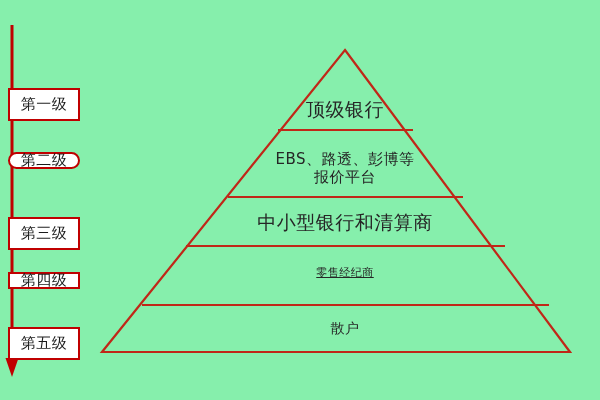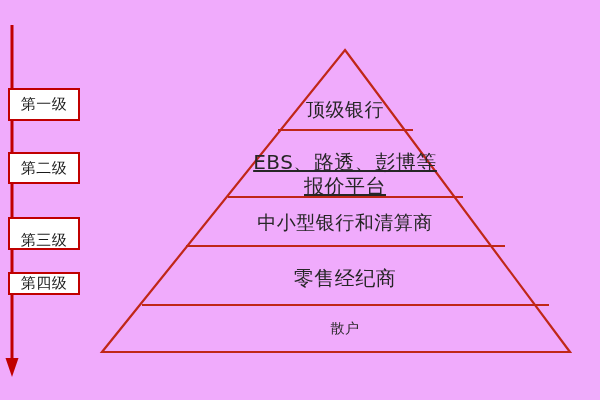--- a/index.html
+++ b/index.html
@@ -11,21 +11,21 @@
   body {
     width: 600px;
     height: 400px;
     overflow: hidden;
     font-family: "DejaVu Sans", "Liberation Sans", sans-serif;
   }
   #canvas {
     position: relative;
     width: 600px;
     height: 400px;
-    background: #f0abfc;
+    background: #86efac;
   }
   #figure-svg {
     position: absolute;
     left: 0;
     top: 0;
     width: 600px;
     height: 400px;
   }
 
   
@@ -52,23 +52,23 @@
   .tier-caption {
     position: absolute;
     text-align: center;
     color: #262626;
     line-height: 1.22;
     white-space: pre-line;
     letter-spacing: 0.5px;
     pointer-events: none;
   }
   .tier-caption.t1 { font-size: 19px; }
-  .tier-caption.t2 { font-size: 20px; text-decoration: underline; }
+  .tier-caption.t2 { font-size: 15px; }
   .tier-caption.t3 { font-size: 19px; }
-  .tier-caption.t4 { font-size: 20px; }
+  .tier-caption.t4 { font-size: 11px; text-decoration: underline; }
   .tier-caption.t5 { font-size: 14px; }
 </style>
 </head>
 <body>
 
 <div id="canvas">
 
   <svg id="figure-svg" viewBox="0 0 600 400" xmlns="http://www.w3.org/2000/svg">
 
     <g>
@@ -85,32 +85,35 @@
       <line x1="228" y1="197" x2="463" y2="197" stroke="#c02718" stroke-width="2"></line>
       <line x1="186" y1="246" x2="505" y2="246" stroke="#c02718" stroke-width="2"></line>
       <line x1="142" y1="305" x2="549" y2="305" stroke="#c02718" stroke-width="2"></line>
     </g>
   </svg>
 
   <div class="level-box" style="left:8px; top:88px; width:72px; height:33px;">
     <span class="level-box-label">第一级</span>
   </div>
 
-  <div class="level-box" style="left:8px; top:152px; width:72px; height:32px;">
+  <div class="level-box" style="left:8px; top:152px; width:72px; height:17px;border-radius:11px;">
     <span class="level-box-label">第二级</span>
   </div>
 
-  <div class="level-box" style="left:8px; top:217px; width:72px; height:33px;align-items:flex-end;">
+  <div class="level-box" style="left:8px; top:217px; width:72px; height:33px;">
     <span class="level-box-label">第三级</span>
   </div>
 
-  <div class="level-box" style="left:8px; top:272px; width:72px; height:23px;">
+  <div class="level-box" style="left:8px; top:272px; width:72px; height:17px;">
     <span class="level-box-label">第四级</span>
   </div>
 
+  <div class="level-box" style="left:8px; top:327px; width:72px; height:33px;">
+    <span class="level-box-label">第五级</span>
+  </div>
 
   <div class="tier-caption t1" style="left:245px; top:98px; width:200px;">顶级银行</div>
 
   <div class="tier-caption t2" style="left:225px; top:150px; width:240px;">EBS、路透、彭博等
 报价平台</div>
 
   <div class="tier-caption t3" style="left:195px; top:211px; width:300px;">中小型银行和清算商</div>
 
   <div class="tier-caption t4" style="left:195px; top:266px; width:300px;">零售经纪商</div>
 

